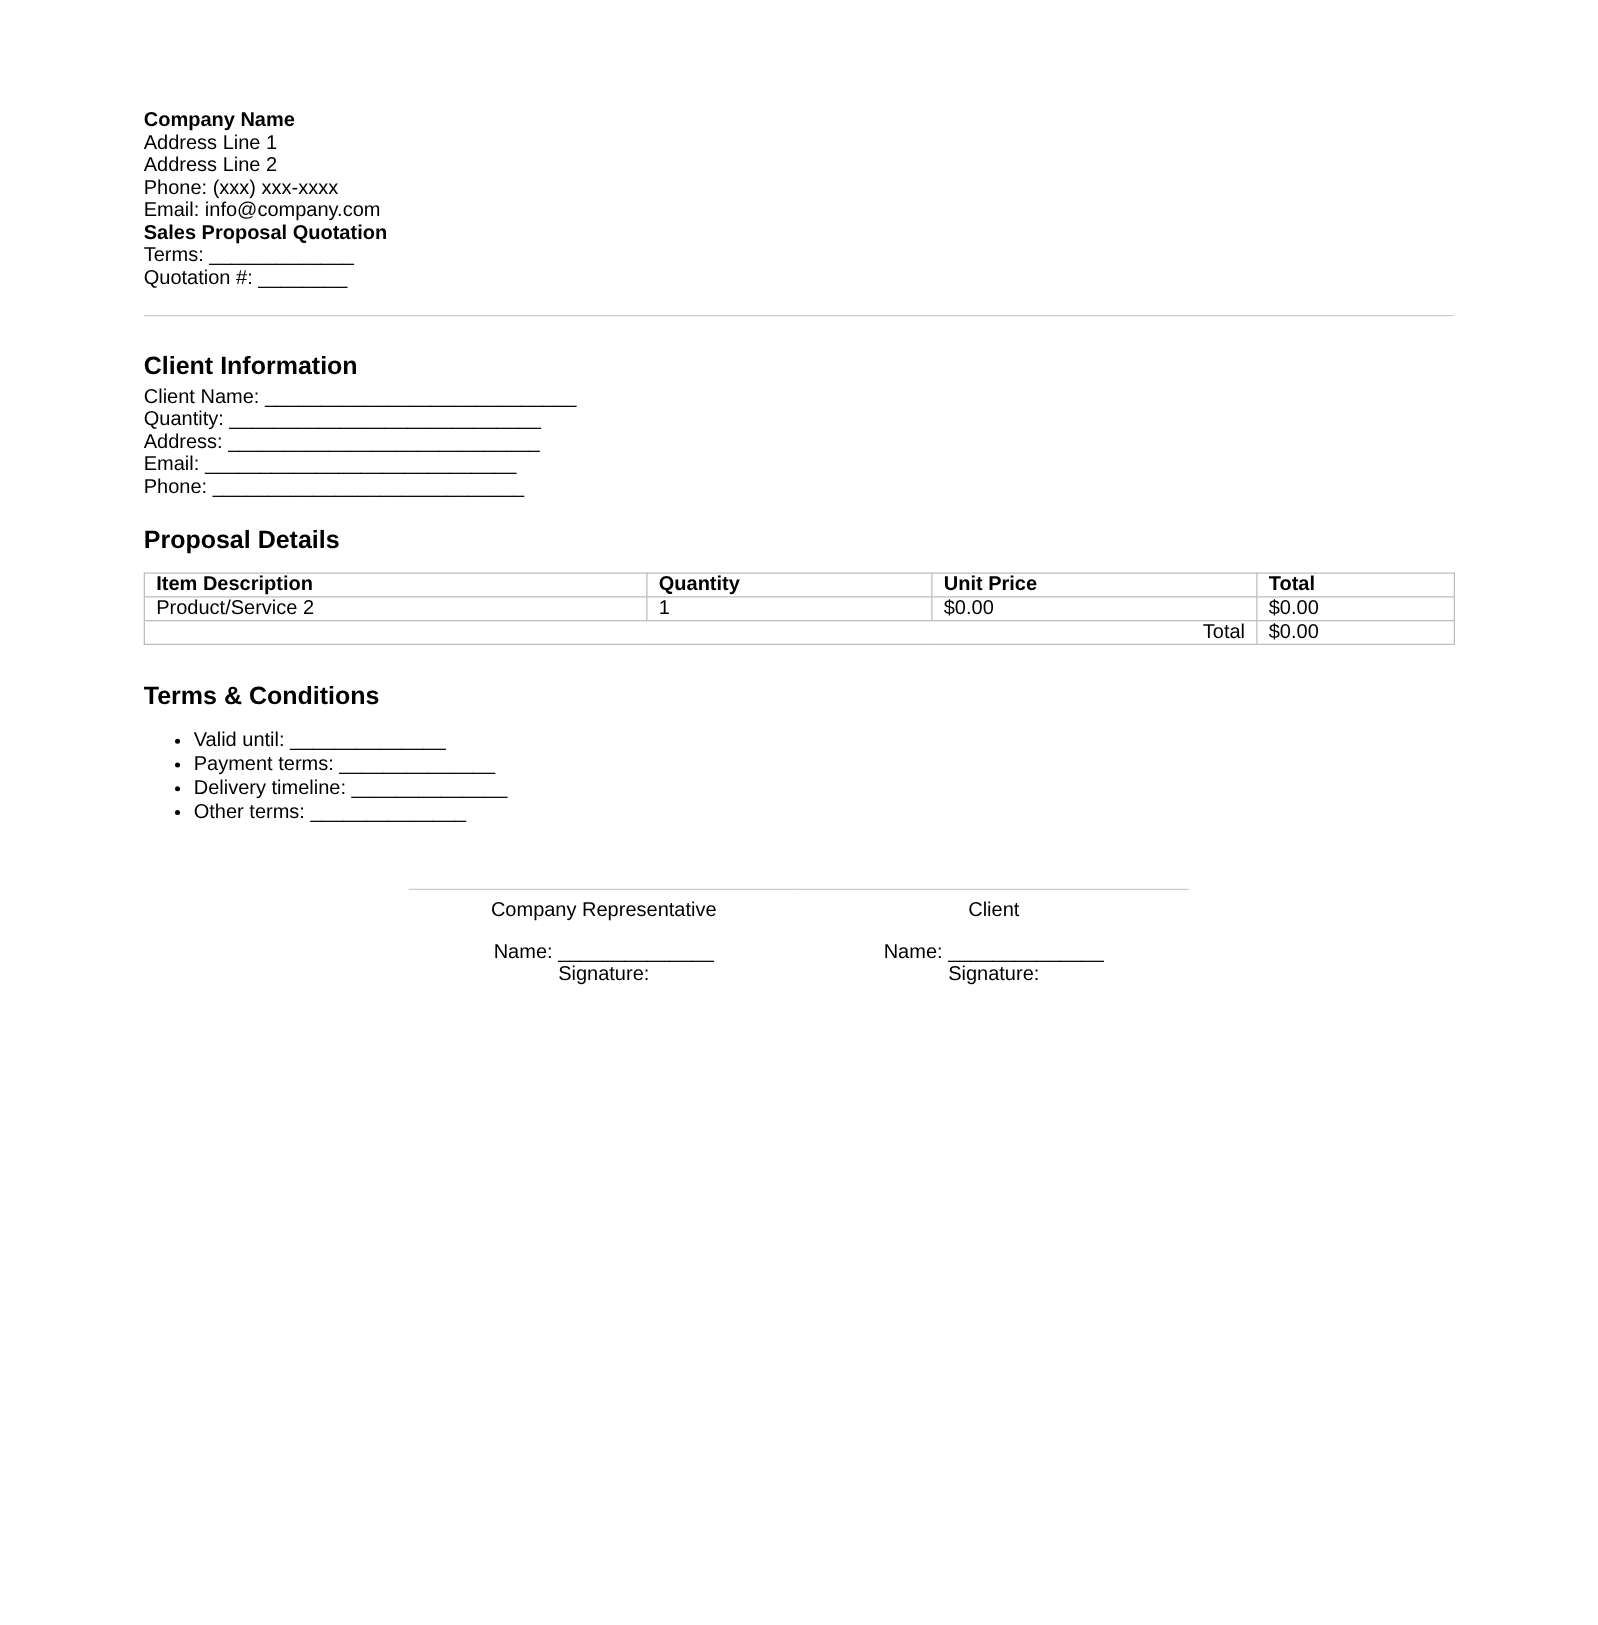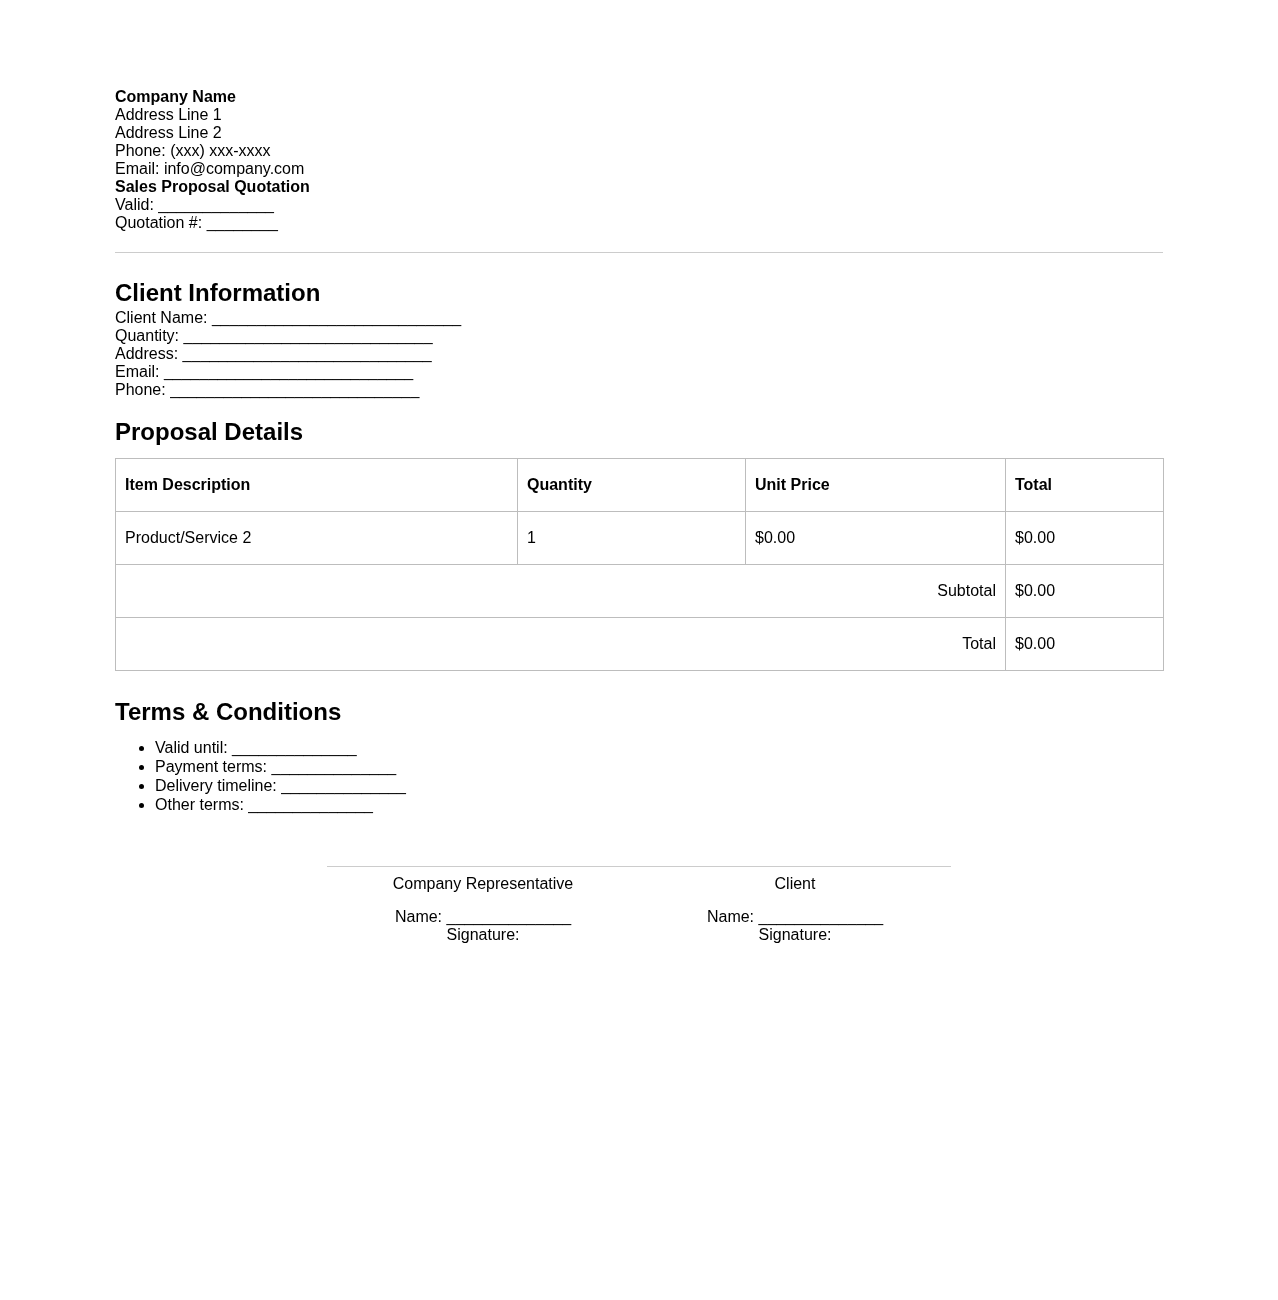--- a/index.html
+++ b/index.html
@@ -20,38 +20,38 @@
   .quote-block { margin-top: 24px; }
 
   hr.divider {
     border: none;
     border-top: 1px solid #cccccc;
     height: 0;
     margin: 20px 0 0 0;
   }
 
   h2 {
-    font-size: 24px;
+    font-size: 20px;
     line-height: 26px;
     font-weight: bold;
     margin: 0;
   }
   .h-client   { margin-top: 27px; margin-bottom: 3px; }
   .h-proposal { margin-top: 20px; margin-bottom: 0; }
   .h-terms    { margin-top: 28px; margin-bottom: 0; }
 
   table.quote-table {
     width: 1048px;
     table-layout: fixed;
     border-collapse: collapse;
     margin-top: 13px;
   }
   .quote-table th, .quote-table td {
     border: 1px solid #bdbdbd;
-    padding: 17px 9px;
+    padding: 0 9px;
     text-align: left;
     vertical-align: middle;
     font-size: 16px;
     line-height: 18px;
     font-weight: normal;
     overflow: hidden;
     white-space: nowrap;
   }
   .quote-table th { font-weight: bold; }
   .quote-table td.sum-label { text-align: right; }
@@ -81,21 +81,21 @@
   <header>
     <p class="block">
       <strong>Company Name</strong><br>
       <span>Address Line 1</span><br>
       <span>Address Line 2</span><br>
       <span>Phone: (xxx) xxx-xxxx</span><br>
       <span>Email: info@company.com</span>
     </p>
     <p class="block quote-block">
       <strong>Sales Proposal Quotation</strong><br>
-      <span>Valid:</span> <span>_____________</span><br>
+      <span>Terms:</span> <span>_____________</span><br>
       <span>Quotation #:</span> <span>________</span>
     </p>
   </header>
 
   <hr class="divider">
 
   <section>
     <h2 class="h-client">Client Information</h2>
     <p class="block">
       <span>Client Name:</span> <span>____________________________</span><br>
@@ -124,24 +124,20 @@
         </tr>
       </thead>
       <tbody>
         <tr>
           <td>Product/Service 2</td>
           <td>1</td>
           <td>$0.00</td>
           <td>$0.00</td>
         </tr>
         <tr>
-          <td colspan="3" class="sum-label bold">Subtotal</td>
-          <td>$0.00</td>
-        </tr>
-        <tr>
           <td colspan="3" class="sum-label bold">Total</td>
           <td class="bold">$0.00</td>
         </tr>
       </tbody>
     </table>
   </section>
 
   <section>
     <h2 class="h-terms">Terms &amp; Conditions</h2>
     <ul class="terms-list">

